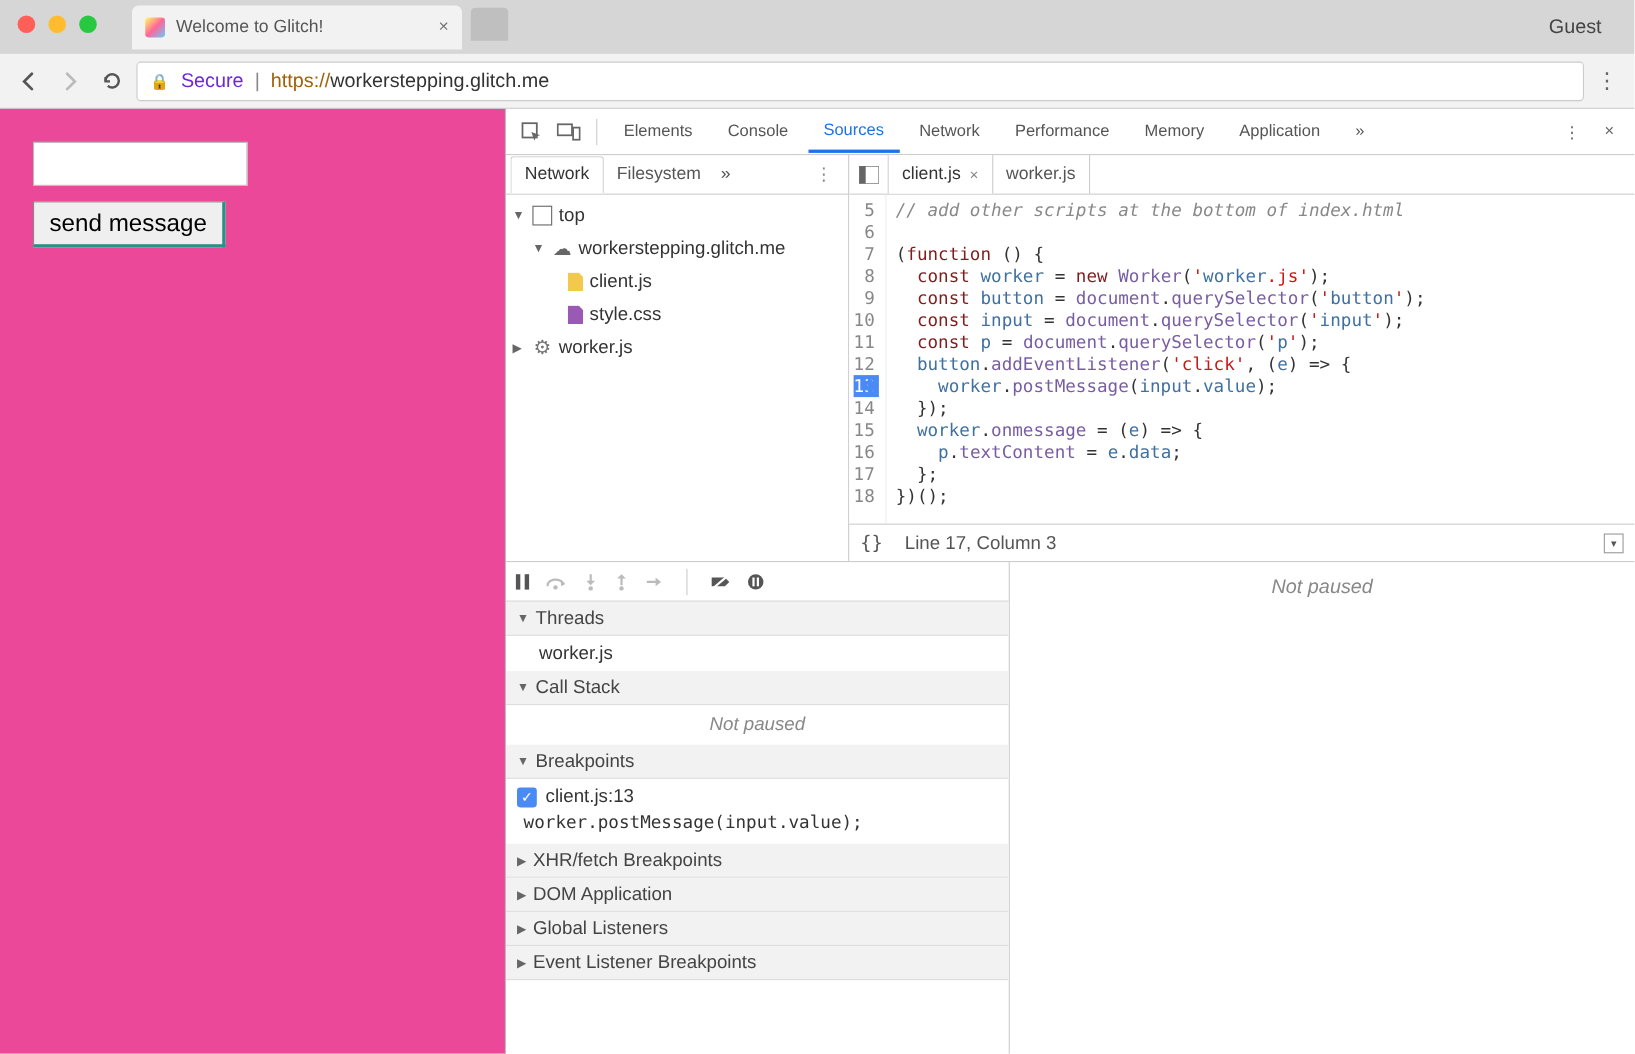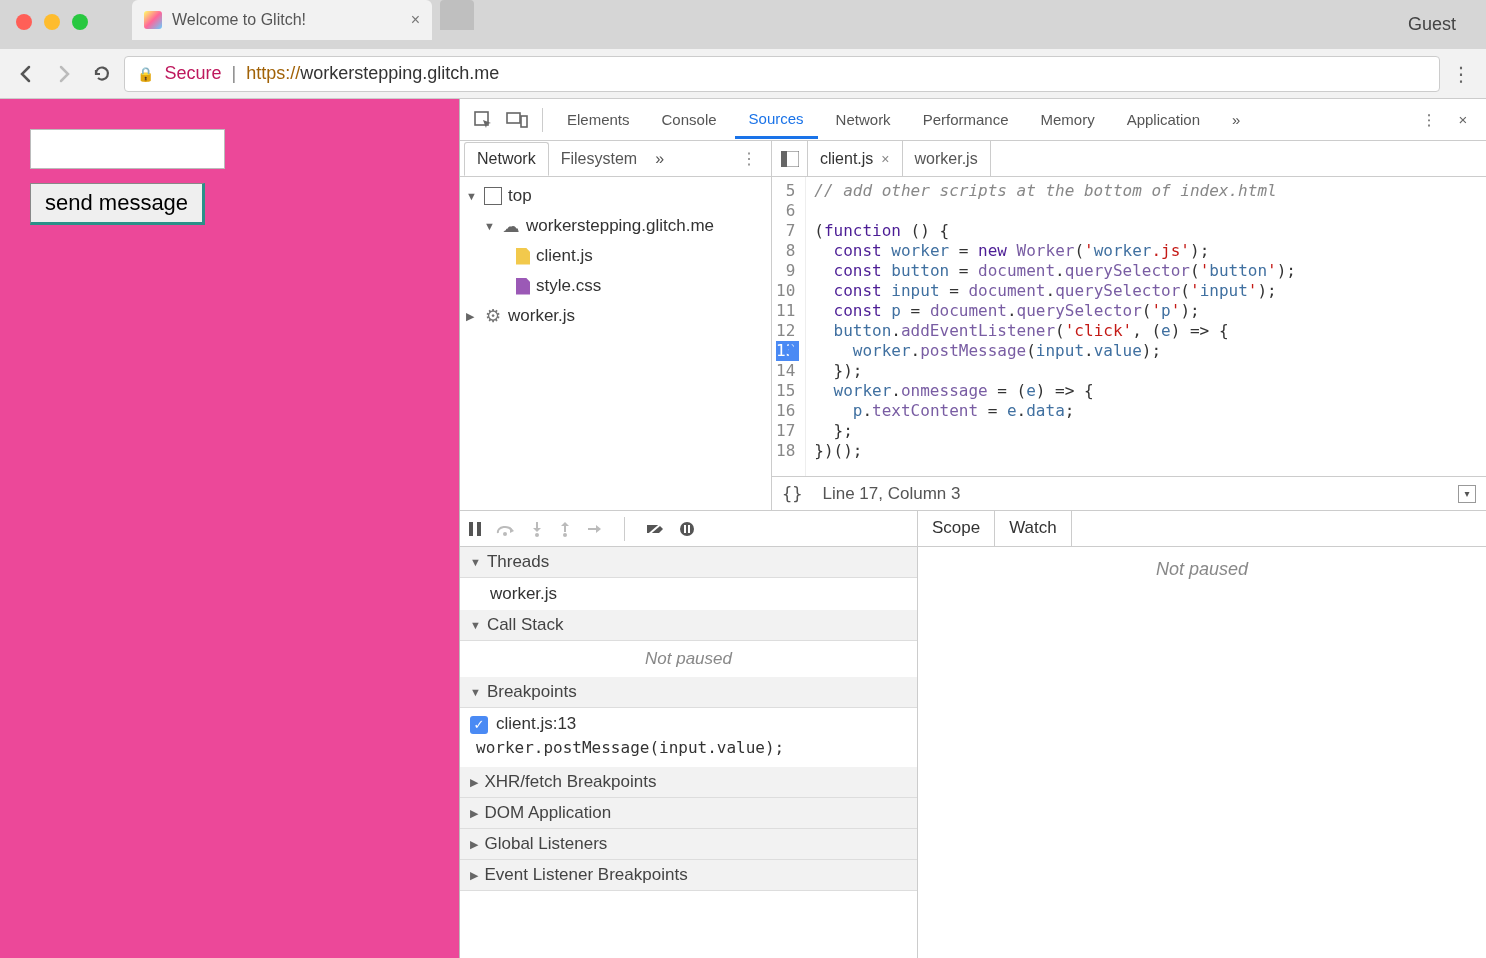--- a/index.html
+++ b/index.html
@@ -1,36 +1,36 @@
 <!DOCTYPE html>
 <html><head>
 <meta charset="utf-8">
 <style>
   * { box-sizing: border-box; margin: 0; padding: 0; }
   body { font-family: -apple-system, "Helvetica Neue", Arial, sans-serif; font-size: 14px; color: #333; background: #fff; width: 1486px; height: 958px; overflow: hidden; }
   
   
   .chrome { display: flex; flex-direction: column; height: 100%; }
-  .tabbar { height: 49px; background: #d6d6d6; display: flex; align-items: flex-start; padding-left: 22px; position: relative; }
+  .tabbar { height: 49px; background: #d6d6d6; display: flex; align-items: center; padding-left: 10px; position: relative; }
   .traffic { position: absolute; left: 16px; top: 14px; display: flex; gap: 12px; }
   .tl { width: 16px; height: 16px; border-radius: 50%; }
   .tl.red { background: #ff5f57; } .tl.yel { background: #febc2e; } .tl.grn { background: #28c840; }
   .tab { margin-left: 110px; background: #f2f2f2; height: 40px; width: 300px; border-radius: 6px 6px 0 0; display: flex; align-items: center; padding: 0 12px; gap: 10px; color:#555;}
   .favicon { width: 18px; height: 18px; background: linear-gradient(135deg,#ff6,#f69,#6cf); border-radius:3px;}
   .tab-title { flex: 1; font-size: 16px; }
   .tab-close { color: #777; font-size: 16px; cursor: default; }
   .newtab { width: 34px; height: 30px; background:#bfbfbf; margin-left:8px; border-radius:4px 4px 0 0; margin-bottom:5px;}
   .guest { position:absolute; right: 30px; top: 14px; font-size: 18px; color:#444;}
   
   .toolbar { height: 50px; background:#f2f2f2; border-bottom:1px solid #ccc; display:flex; align-items:center; padding:0 10px; gap:6px;}
   .nav-btn { width:32px; height:32px; display:flex; align-items:center; justify-content:center; color:#555; font-size:22px;}
   .nav-btn.disabled { color:#bbb;}
   .omnibox { flex:1; height:36px; background:#fff; border:1px solid #ccc; border-radius:4px; display:flex; align-items:center; padding:0 12px; gap:10px; font-size:18px;}
   .lock { color:#0a8a3a; font-size:14px;}
-  .secure { color:#be185d;}
+  .secure { color:#6d28d9;}
   .sep { color:#888;}
   .url-proto { color:#a16207;}
   .url-host { color:#333;}
   .menu-dots { width:30px; text-align:center; color:#666; font-size:20px;}
   
   .content { flex:1; display:flex; min-height:0;}
   
   
   .page { width:460px; border-right:1px solid #bbb; padding:30px; background:#ec4899;}
   .page input { width:195px; height:40px; border:1px solid #bbb; padding:4px 8px; font-size:14px; display:block;}
@@ -74,21 +74,21 @@
   .ed-tab { padding:0 12px; height:100%; display:flex; align-items:center; gap:8px; border-right:1px solid #ccc; color:#555;}
   .ed-tab.active { background:#fff; color:#333;}
   .ed-close { color:#888; font-size:14px;}
   .code { flex:1; display:flex; font-family: Menlo, Consolas, monospace; font-size:16px; line-height:20px; overflow:hidden;}
   .gutter { background:#fff; color:#888; text-align:right; padding:4px 6px 4px 4px; border-right:1px solid #eee;}
   .gline { height:20px; padding-right:4px;}
   .gline.bp { background:#4a8af4; color:#fff; position:relative;}
   .gline.bp::after { content:""; position:absolute; right:-8px; top:0; border:10px solid transparent; border-left:8px solid #4a8af4;}
   .src { padding:4px 8px; white-space:pre; color:#333;}
   .src .c { color:#888; font-style:italic;}
-  .src .kd { color:#4c1d95;}
+  .src .kd { color:#7f1d1d;}
   .src .s { color:#c41a16;}
   .src .f { color:#795da3;}
   .src .p { color:#4070a0;}
   .ed-status { height:34px; border-top:1px solid #ccc; display:flex; align-items:center; padding:0 10px; gap:20px; color:#555; font-size:17px;}
   .braces { font-family:monospace;}
   .ed-drop { margin-left:auto; width:18px; height:18px; border:1px solid #999; display:flex; align-items:center; justify-content:center; font-size:10px;}
   
   
   .dt-lower { flex:1; display:flex; min-height:0;}
   .dbg-left { width:458px; border-right:1px solid #ccc; display:flex; flex-direction:column; overflow:auto;}
@@ -357,24 +357,20 @@
             <div class="sec-head">
                 <span class="tw2">▶</span>
                 <span>Global Listeners</span>
               </div>
             <div class="sec-head">
                 <span class="tw2">▶</span>
                 <span>Event Listener Breakpoints</span>
               </div>
           </div>
           <div class="dbg-right">
-            <div class="sw-tabs">
-              <div class="sw-tab active">Scope</div>
-              <div class="sw-tab">Watch</div>
-            </div>
             <div class="sw-body">
               <div class="sw-np">Not paused</div>
             </div>
           </div>
         </div>
       </div>
     </div>
   </div>
 </div>
 

